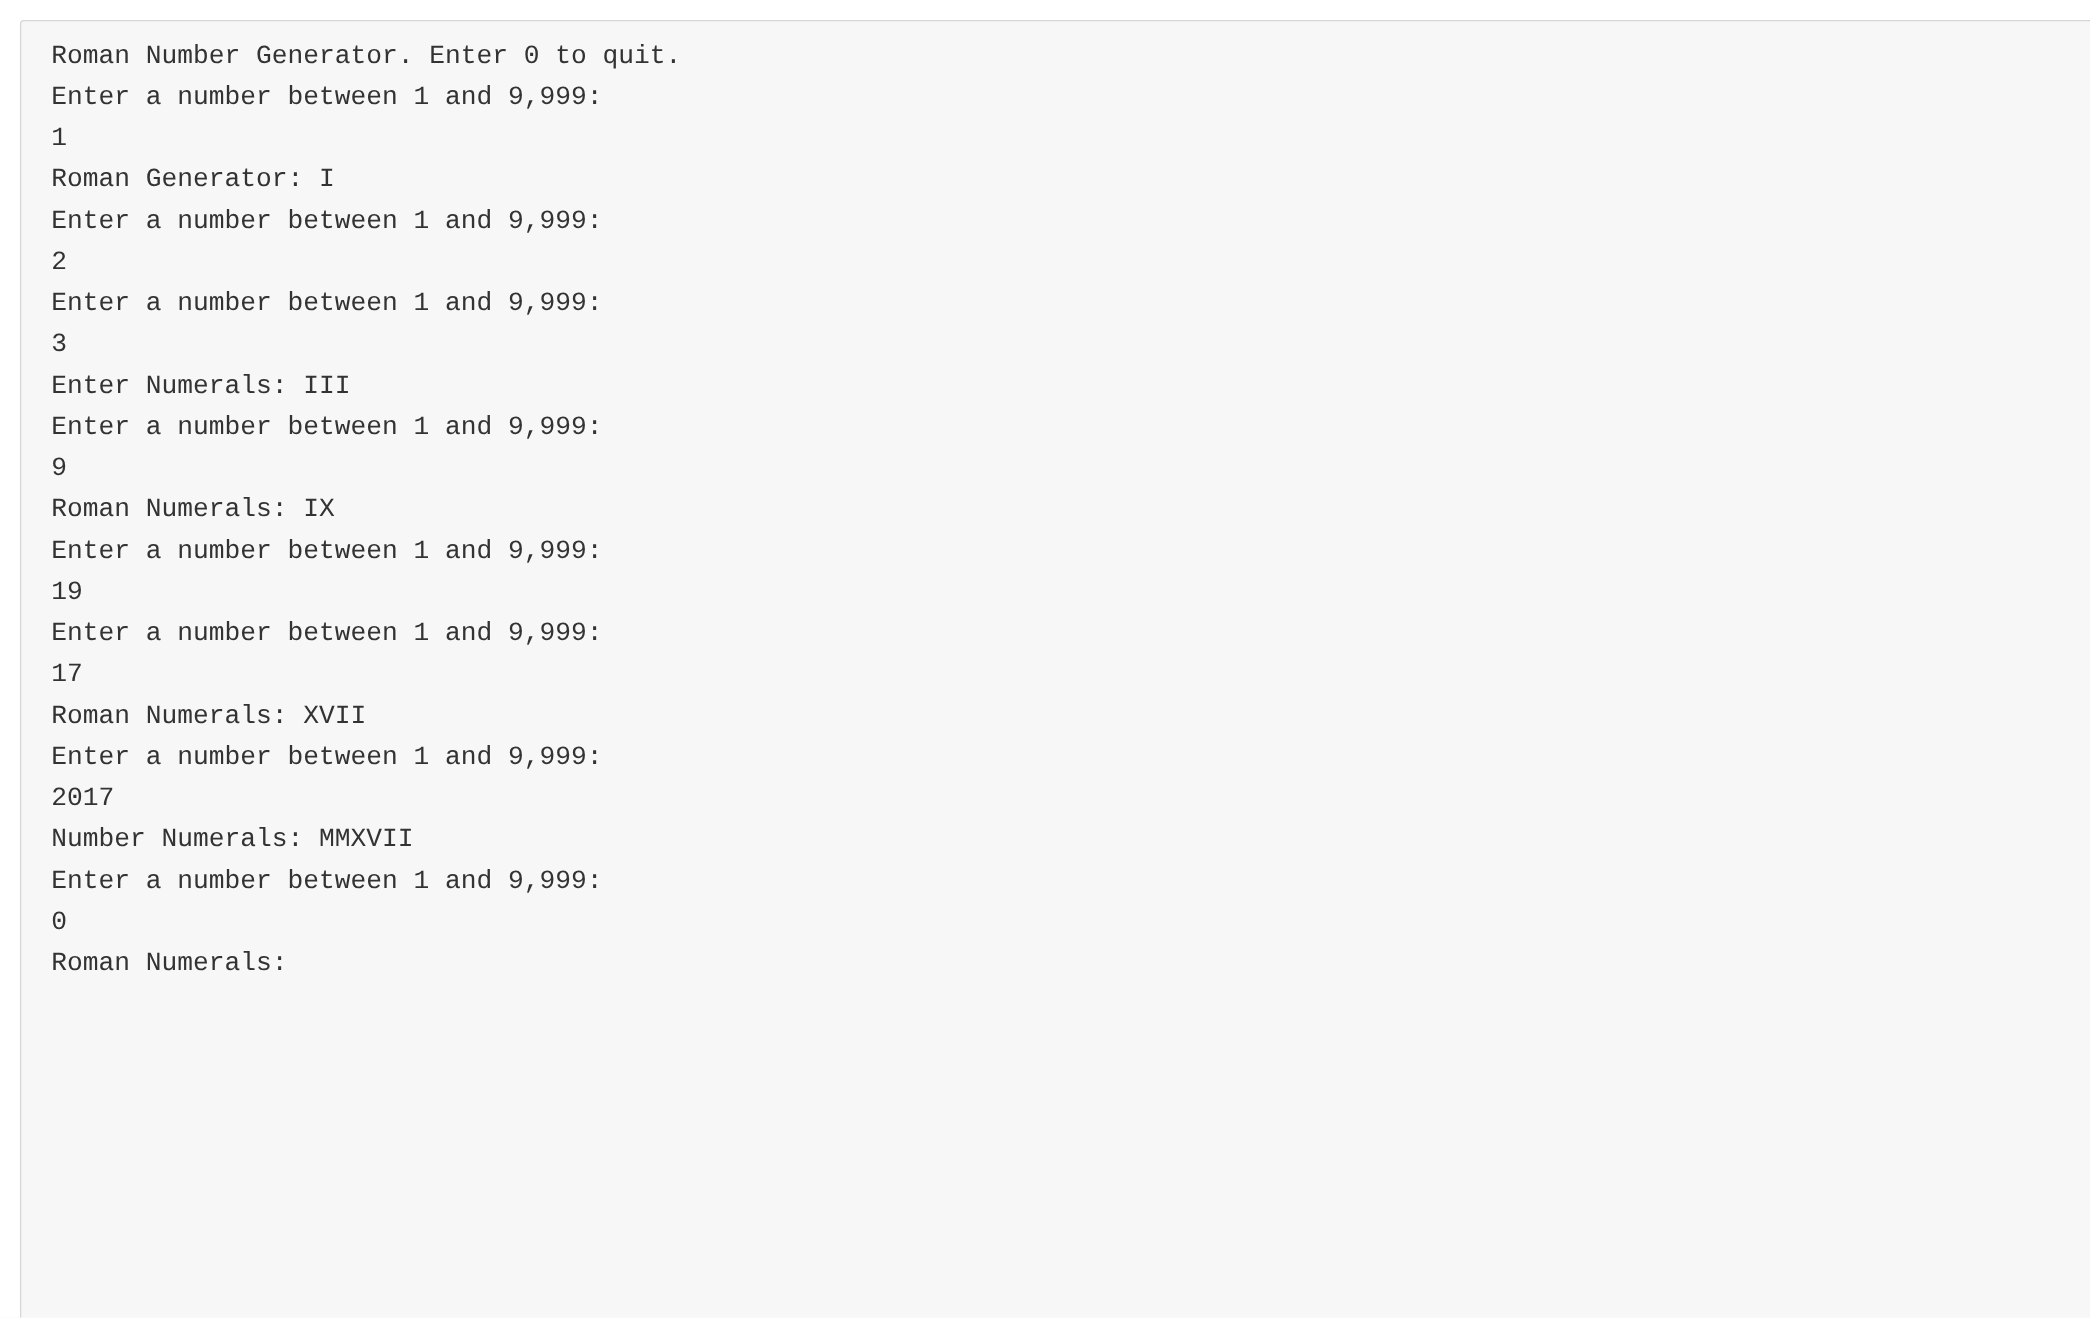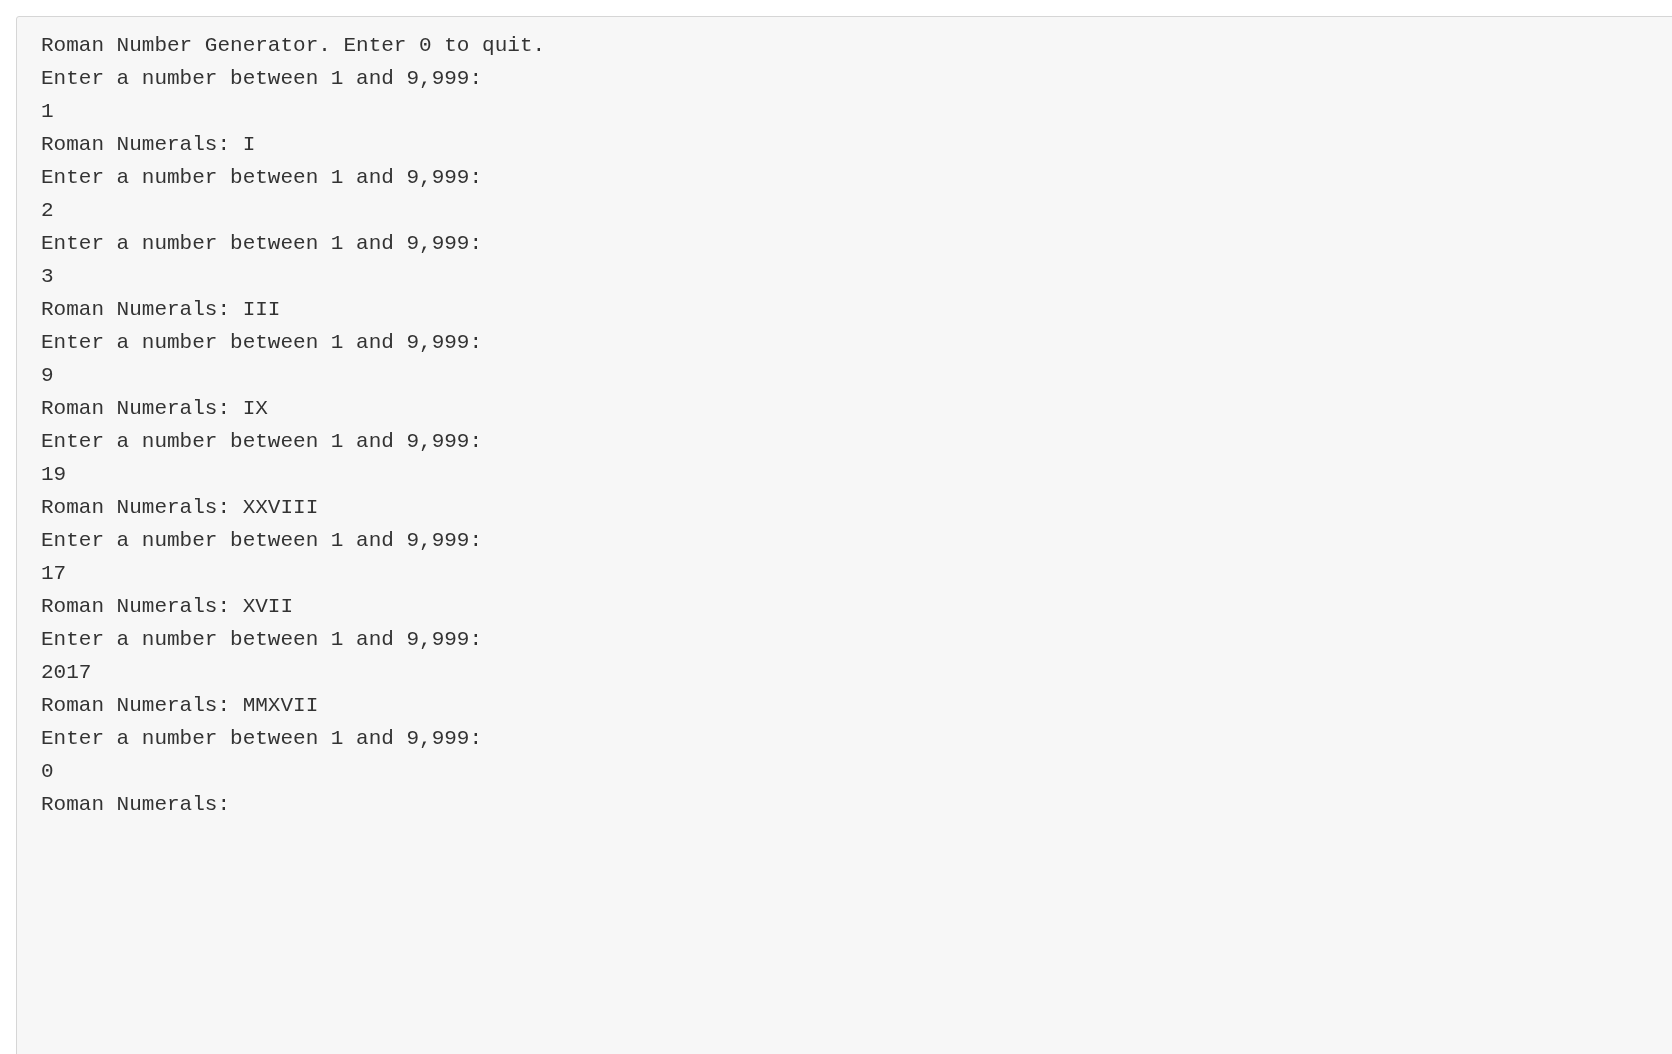--- a/index.html
+++ b/index.html
@@ -31,34 +31,33 @@
       white-space: pre;
     }
   </style>
 </head>
 <body>
 
 <div class="console-container">
   <div class="console-line">Roman Number Generator. Enter 0 to quit.</div>
   <div class="console-line">Enter a number between 1 and 9,999:</div>
   <div class="console-line">1</div>
-  <div class="console-line">Roman Numerals: I</div>
+  <div class="console-line">Roman Generator: I</div>
   <div class="console-line">Enter a number between 1 and 9,999:</div>
   <div class="console-line">2</div>
   <div class="console-line">Enter a number between 1 and 9,999:</div>
   <div class="console-line">3</div>
-  <div class="console-line">Roman Numerals: III</div>
+  <div class="console-line">Enter Numerals: III</div>
   <div class="console-line">Enter a number between 1 and 9,999:</div>
   <div class="console-line">9</div>
   <div class="console-line">Roman Numerals: IX</div>
   <div class="console-line">Enter a number between 1 and 9,999:</div>
   <div class="console-line">19</div>
-  <div class="console-line">Roman Numerals: XXVIII</div>
   <div class="console-line">Enter a number between 1 and 9,999:</div>
   <div class="console-line">17</div>
   <div class="console-line">Roman Numerals: XVII</div>
   <div class="console-line">Enter a number between 1 and 9,999:</div>
   <div class="console-line">2017</div>
-  <div class="console-line">Roman Numerals: MMXVII</div>
+  <div class="console-line">Number Numerals: MMXVII</div>
   <div class="console-line">Enter a number between 1 and 9,999:</div>
   <div class="console-line">0</div>
   <div class="console-line">Roman Numerals: </div>
 </div>
 
 </body></html>

